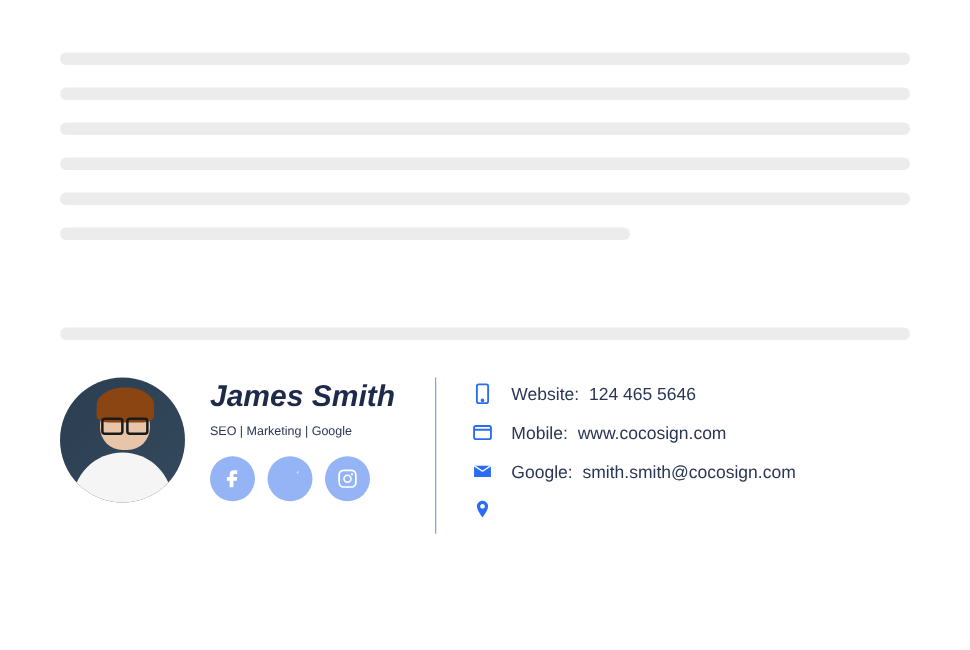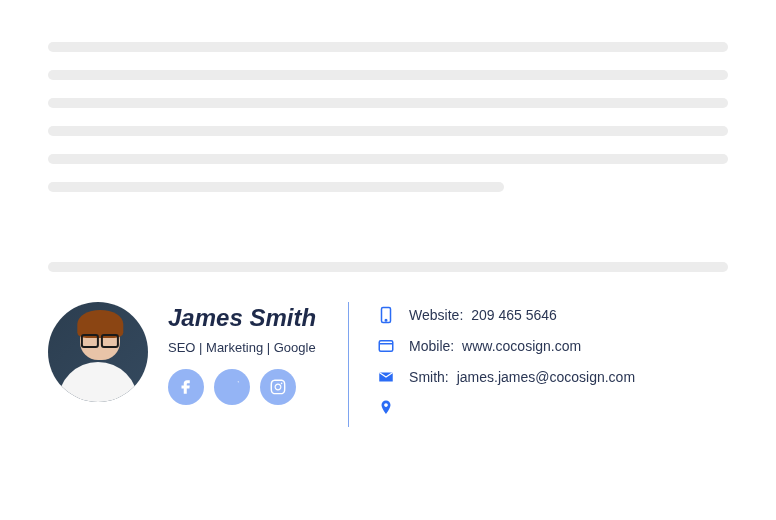--- a/index.html
+++ b/index.html
@@ -118,21 +118,21 @@
       padding-top: 2px;
     }
     .person-name {
       font-size: 24px;
       font-weight: 700;
       color: #1e2a4a;
       margin-bottom: 8px;
       font-style: italic;
     }
     .person-title {
-      font-size: 13px;
+      font-size: 10px;
       color: #2a3654;
       margin-bottom: 14px;
     }
     .social-icons {
       display: flex;
       gap: 10px;
     }
     .social-icon {
       width: 36px;
       height: 36px;
@@ -237,21 +237,21 @@
     <div class="contact-details">
       <div class="contact-row">
         <span class="contact-icon">
           <svg viewBox="0 0 24 24" fill="none" stroke="#2b6cf5" stroke-width="2">
               <rect x="6" y="2" width="12" height="20" rx="2"></rect>
               <circle cx="12" cy="19" r="1" fill="#2b6cf5"></circle>
             </svg>
         </span>
         <span>
           <span class="contact-label">Website:</span>
-          <span class="contact-value">209 465 5646</span>
+          <span class="contact-value">124 465 5646</span>
         </span>
       </div>
       <div class="contact-row">
         <span class="contact-icon">
           <svg viewBox="0 0 24 24" fill="none" stroke="#2b6cf5" stroke-width="2">
               <rect x="3" y="5" width="18" height="14" rx="2"></rect>
               <line x1="3" y1="9" x2="21" y2="9"></line>
             </svg>
         </span>
         <span>
@@ -260,22 +260,22 @@
         </span>
       </div>
       <div class="contact-row">
         <span class="contact-icon">
           <svg viewBox="0 0 24 24" fill="#2b6cf5">
               <path d="M3 6h18v12H3z" fill="#2b6cf5"></path>
               <path d="M3 6l9 6 9-6" stroke="#fff" stroke-width="1.5" fill="none"></path>
             </svg>
         </span>
         <span>
-          <span class="contact-label">Smith:</span>
-          <span class="contact-value">james.james@cocosign.com</span>
+          <span class="contact-label">Google:</span>
+          <span class="contact-value">smith.smith@cocosign.com</span>
         </span>
       </div>
       <div class="contact-row">
         <span class="contact-icon">
           <svg viewBox="0 0 24 24" fill="#2b6cf5">
               <path d="M12 2C8.7 2 6 4.7 6 8c0 4.5 6 12 6 12s6-7.5 6-12c0-3.3-2.7-6-6-6zm0 8.5c-1.4 0-2.5-1.1-2.5-2.5S10.6 5.5 12 5.5s2.5 1.1 2.5 2.5S13.4 10.5 12 10.5z"></path>
             </svg>
         </span>
       </div>
     </div>

